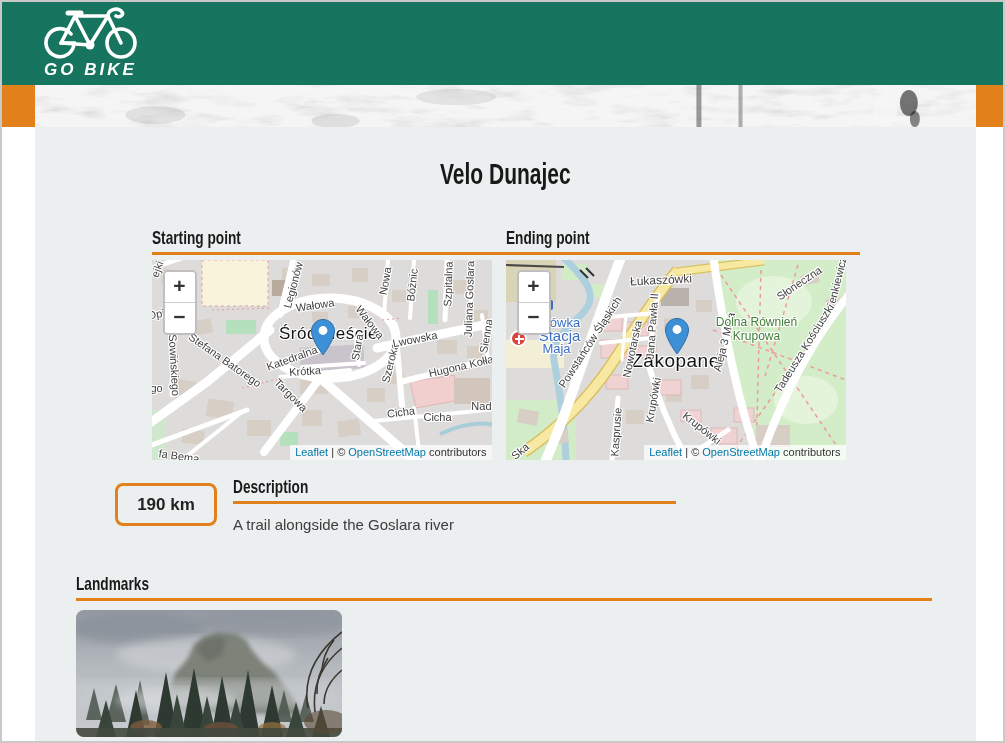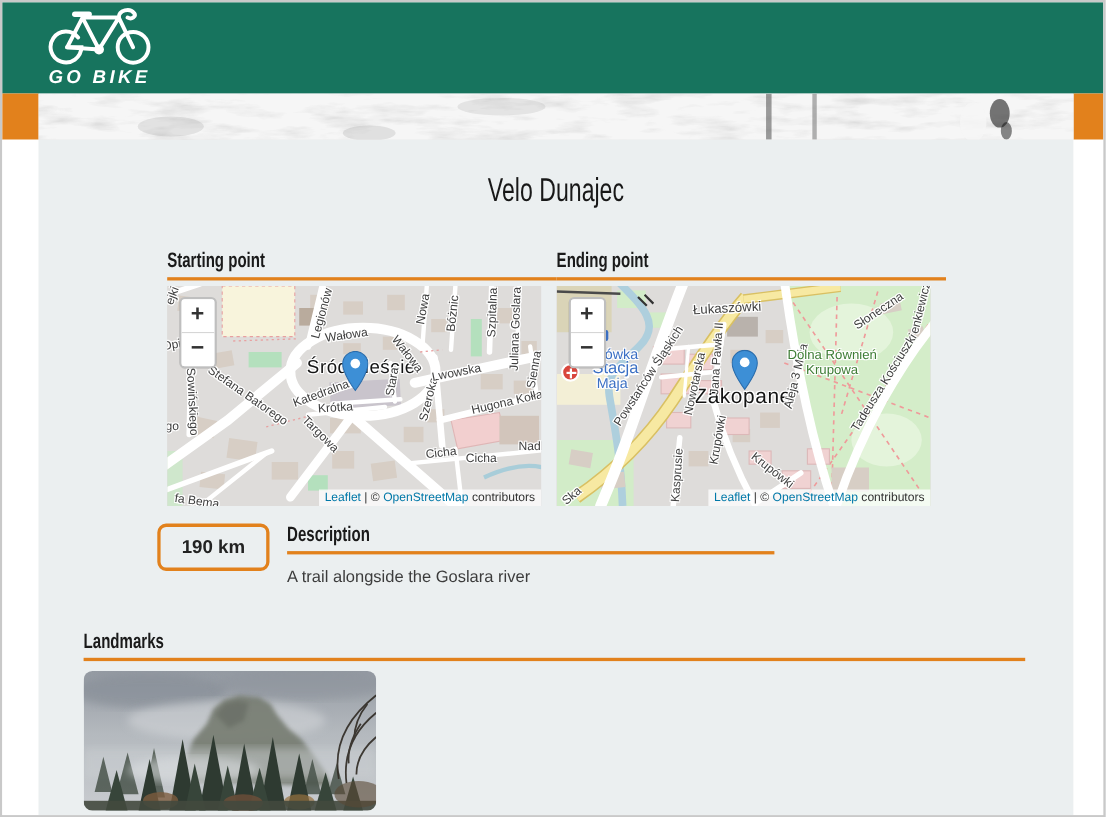--- a/index.html
+++ b/index.html
@@ -13,21 +13,21 @@
   .banner-row{height:42px;display:flex;}
   .orange-block-l{width:33px;background:#e2811c;}
   .orange-block-r{width:27px;background:#e2811c;}
   .banner{flex:1;overflow:hidden;position:relative;}
   .banner svg{display:block;width:100%;height:42px;}
   
   .content-row{display:flex;height:614px;}
   .margin-l{width:33px;background:#fff;}
   .margin-r{width:27px;background:#fff;}
   .card{flex:1;background:#ebeff0;overflow:hidden;}
-  .page-title{text-align:center;margin-top:30px;font-size:30px;font-weight:400;color:#181818;}
+  .page-title{text-align:center;margin-top:30px;font-size:30px;font-weight:700;color:#181818;}
   .page-title .cond{display:inline-block;transform:scaleX(.70);transform-origin:50% 50%;white-space:nowrap;}
   h2,h3{margin:0;font-size:19px;font-weight:700;color:#1a1a1a;}
   .cond-l{display:inline-block;transform:scaleX(.72);transform-origin:0 50%;white-space:nowrap;}
   .underline{border-bottom:3px solid #e2811c;padding-bottom:3px;}
   .maps-wrap{width:708px;margin:36px auto 0;display:flex;justify-content:space-between;}
   .map-col{width:408px;}
   .map{position:relative;width:340px;height:200px;margin-top:5px;background:#dedcda;overflow:hidden;cursor:grab;}
   .map svg.map-art{position:absolute;left:0;top:0;z-index:0;}
   .mlabel{position:absolute;z-index:3;font-size:11px;color:#3f3f3f;white-space:nowrap;
     text-shadow:-1px -1px 0 #fff,1px -1px 0 #fff,-1px 1px 0 #fff,1px 1px 0 #fff,0 1px 0 #fff,0 -1px 0 #fff;}
@@ -39,21 +39,21 @@
   .zoomctl a{display:block;width:30px;height:30px;line-height:28px;text-align:center;font-size:21px;font-weight:700;color:#333;text-decoration:none;background:#fff;}
   .zoomctl a:first-child{border-bottom:1px solid #ccc;}
   .map-attr{position:absolute;right:0;bottom:0;z-index:6;background:rgba(255,255,255,.75);font-size:11px;color:#333;padding:1px 5px 2px;white-space:pre;}
   .map-attr a{color:#0078a8;text-decoration:none;}
   .poi-cross{position:absolute;z-index:4;width:17px;height:17px;border-radius:50%;background:#d9453c;border:2px solid #fff;box-sizing:border-box;}
   .poi-cross:before,.poi-cross:after{content:"";position:absolute;background:#fff;}
   .poi-cross:before{left:6px;top:2.5px;width:2.5px;height:9px;}
   .poi-cross:after{left:3px;top:5.5px;width:9px;height:2.5px;}
   .poi-sq{position:absolute;z-index:2;width:10px;height:10px;border-radius:2px;background:#3a6fc4;}
   
-  .info-row{display:flex;margin:16px 0 0 108px;align-items:flex-start;}
+  .info-row{display:flex;margin:16px 0 0 80px;align-items:center;}
   .km-box{box-sizing:border-box;width:102px;height:43px;border:3px solid #e2811c;border-radius:8px;display:flex;align-items:center;justify-content:center;font-size:17px;font-weight:700;color:#222;}
   .desc-col{margin-left:16px;width:443px;}
   .desc-text{margin:12px 0 0;font-size:15px;color:#3c3c3c;}
   
   .landmarks{margin:40px 44px 0 41px;}
   .photo{width:266px;height:127px;margin-top:9px;border-radius:8px;overflow:hidden;}
   .photo svg{display:block;}
 </style>
 </head>
 <body>

